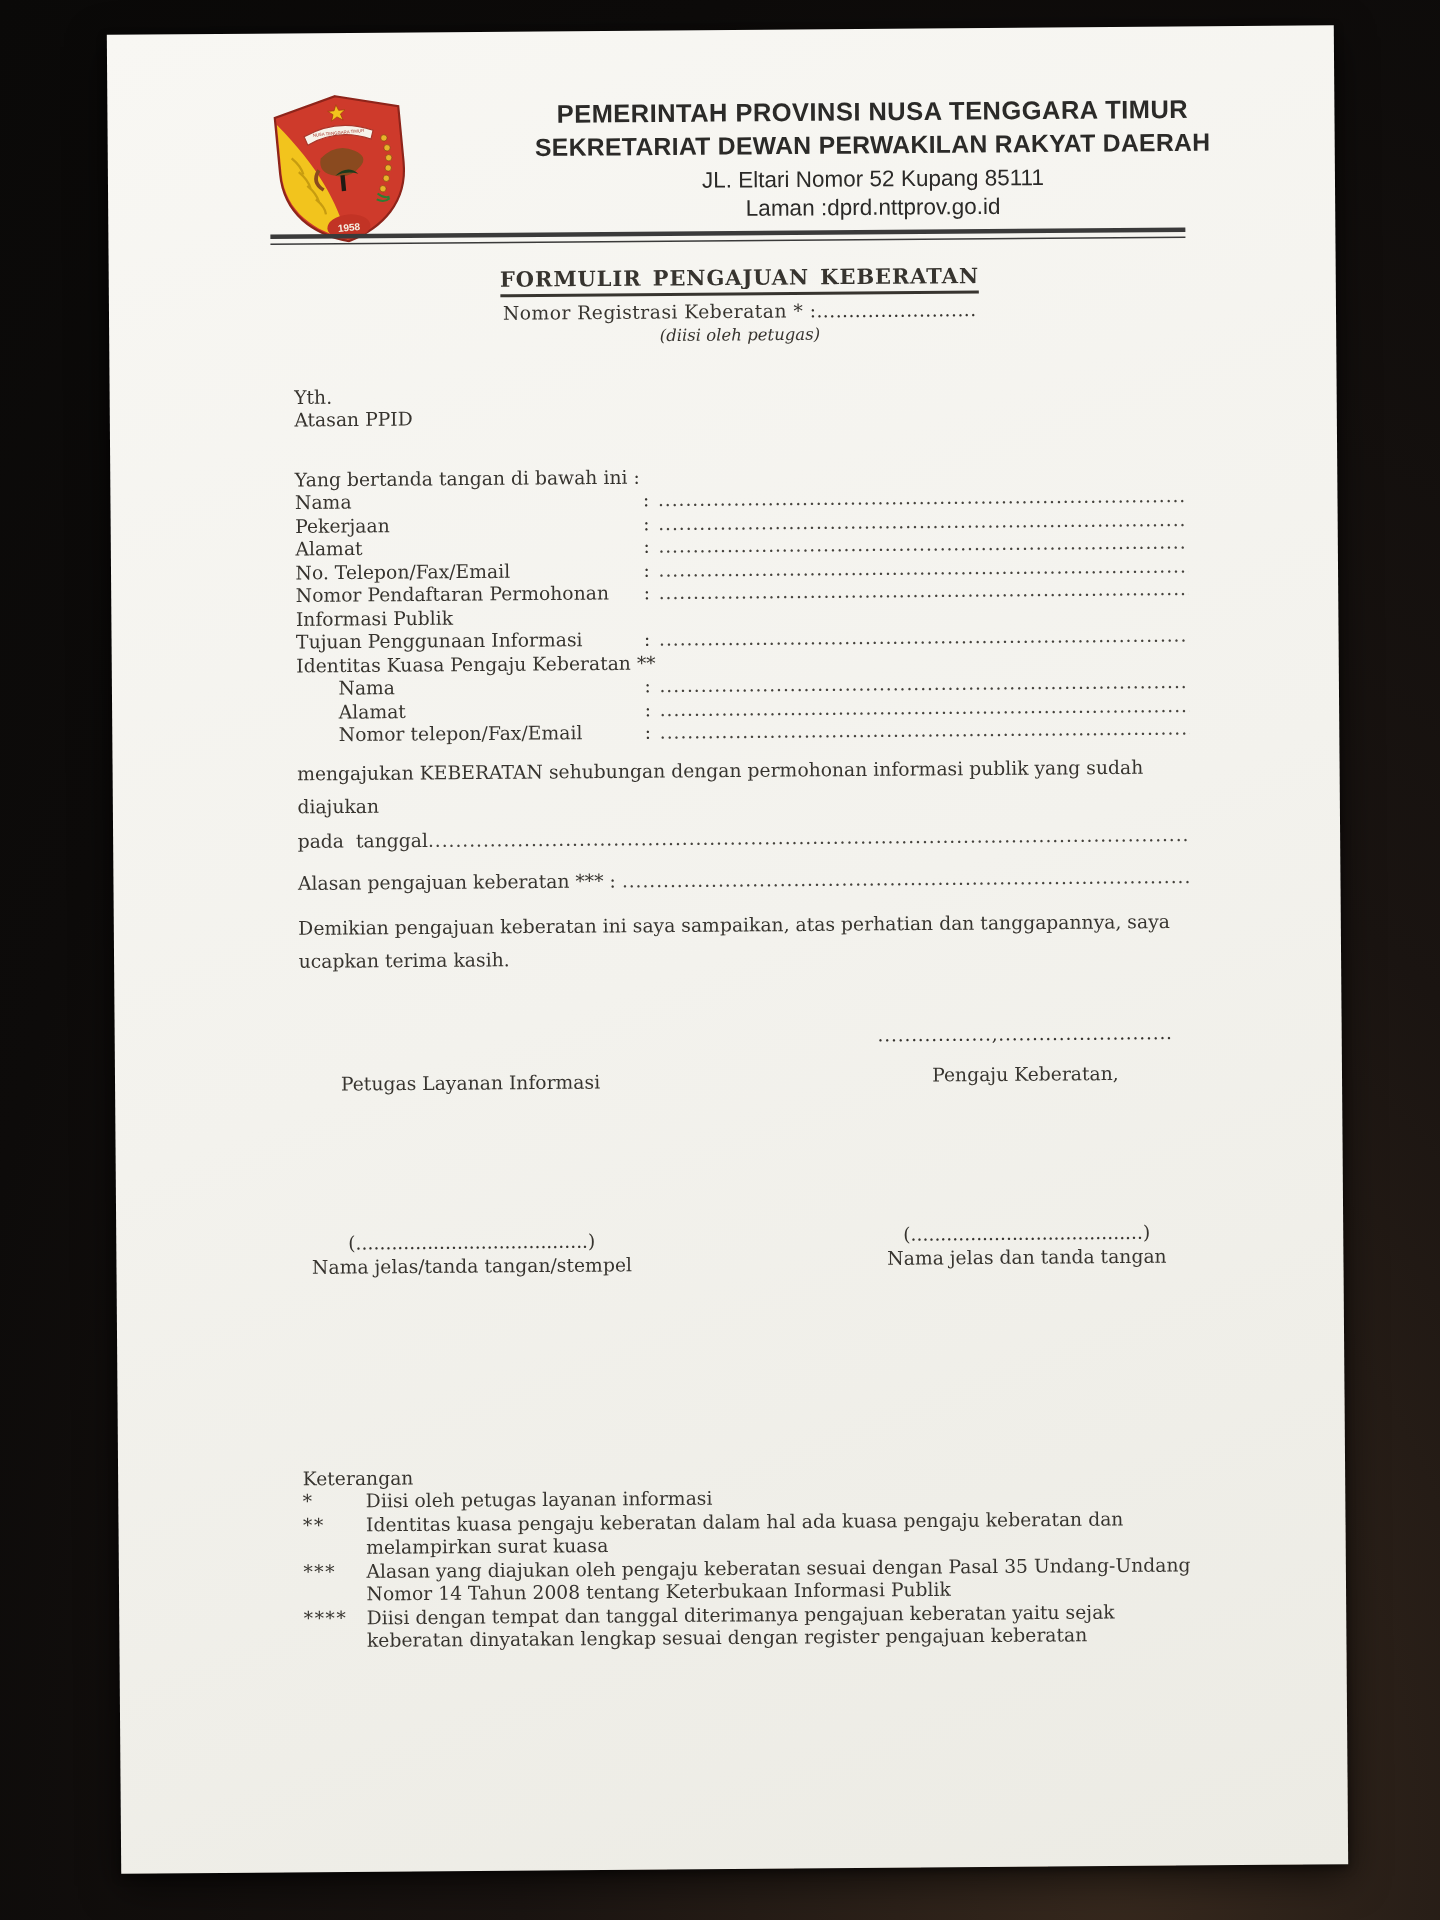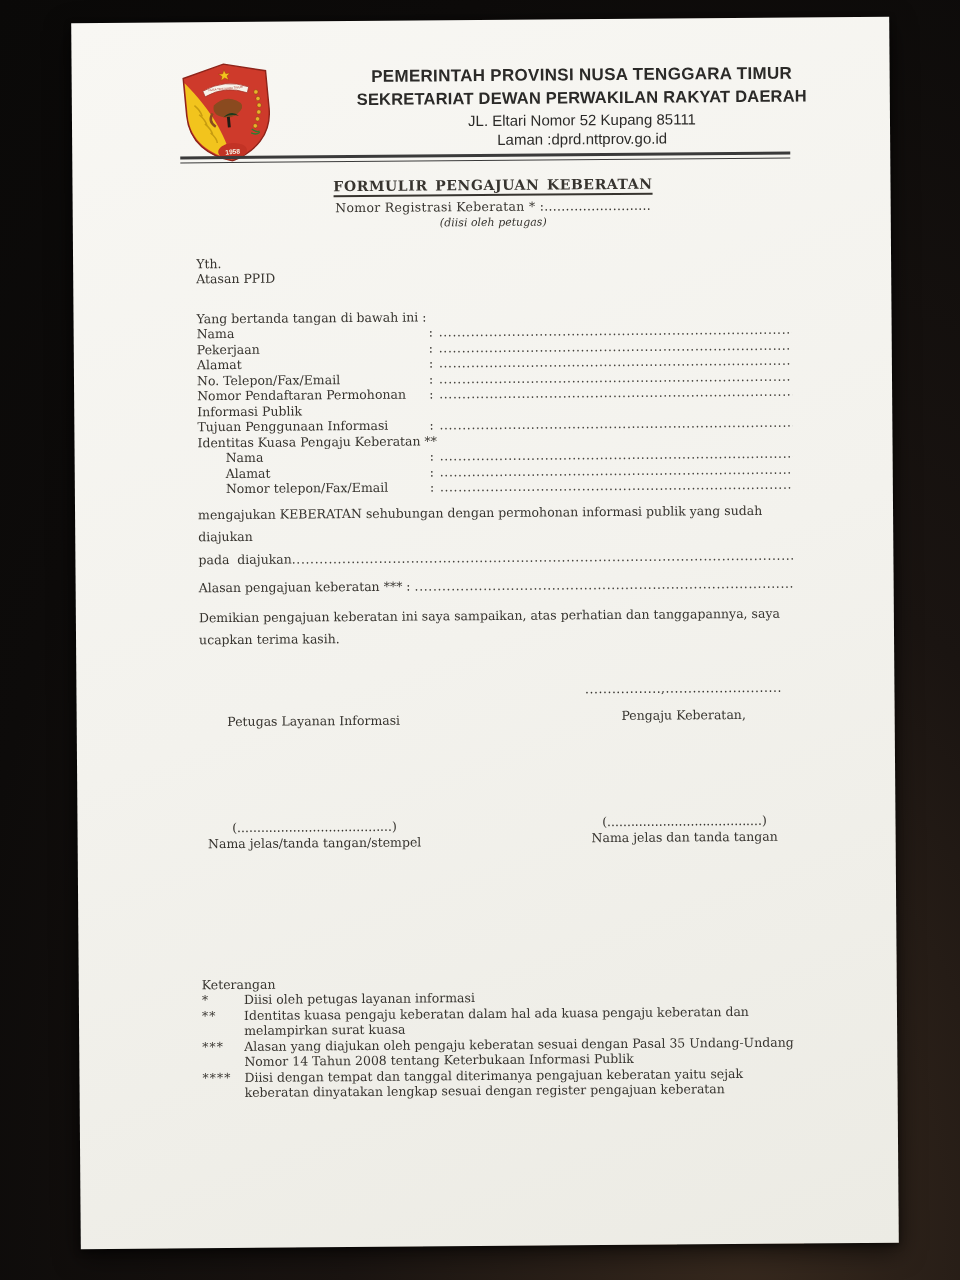--- a/index.html
+++ b/index.html
@@ -174,21 +174,21 @@
         <span class="dots">........................................................................................................................................................................</span>
       </div>
       <div class="frow">
         <span class="f-label ind">Nomor telepon/Fax/Email</span>
         <span class="f-sep">:</span>
         <span class="dots">........................................................................................................................................................................</span>
       </div>
 
       <div class="para">mengajukan KEBERATAN sehubungan dengan permohonan informasi publik yang sudah diajukan</div>
       <div class="pt-row">
-        <span class="pt-label">pada  diajukan</span>
+        <span class="pt-label">pada  tanggal</span>
         <span class="dots">........................................................................................................................................................................</span>
       </div>
 
       <div class="al-row">
         <span class="al-label">Alasan pengajuan keberatan *** :</span>
         <span class="dots">.............................................................................................................</span>
       </div>
 
       <div class="para">Demikian pengajuan keberatan ini saya sampaikan, atas perhatian dan tanggapannya, saya ucapkan terima kasih.</div>
 

